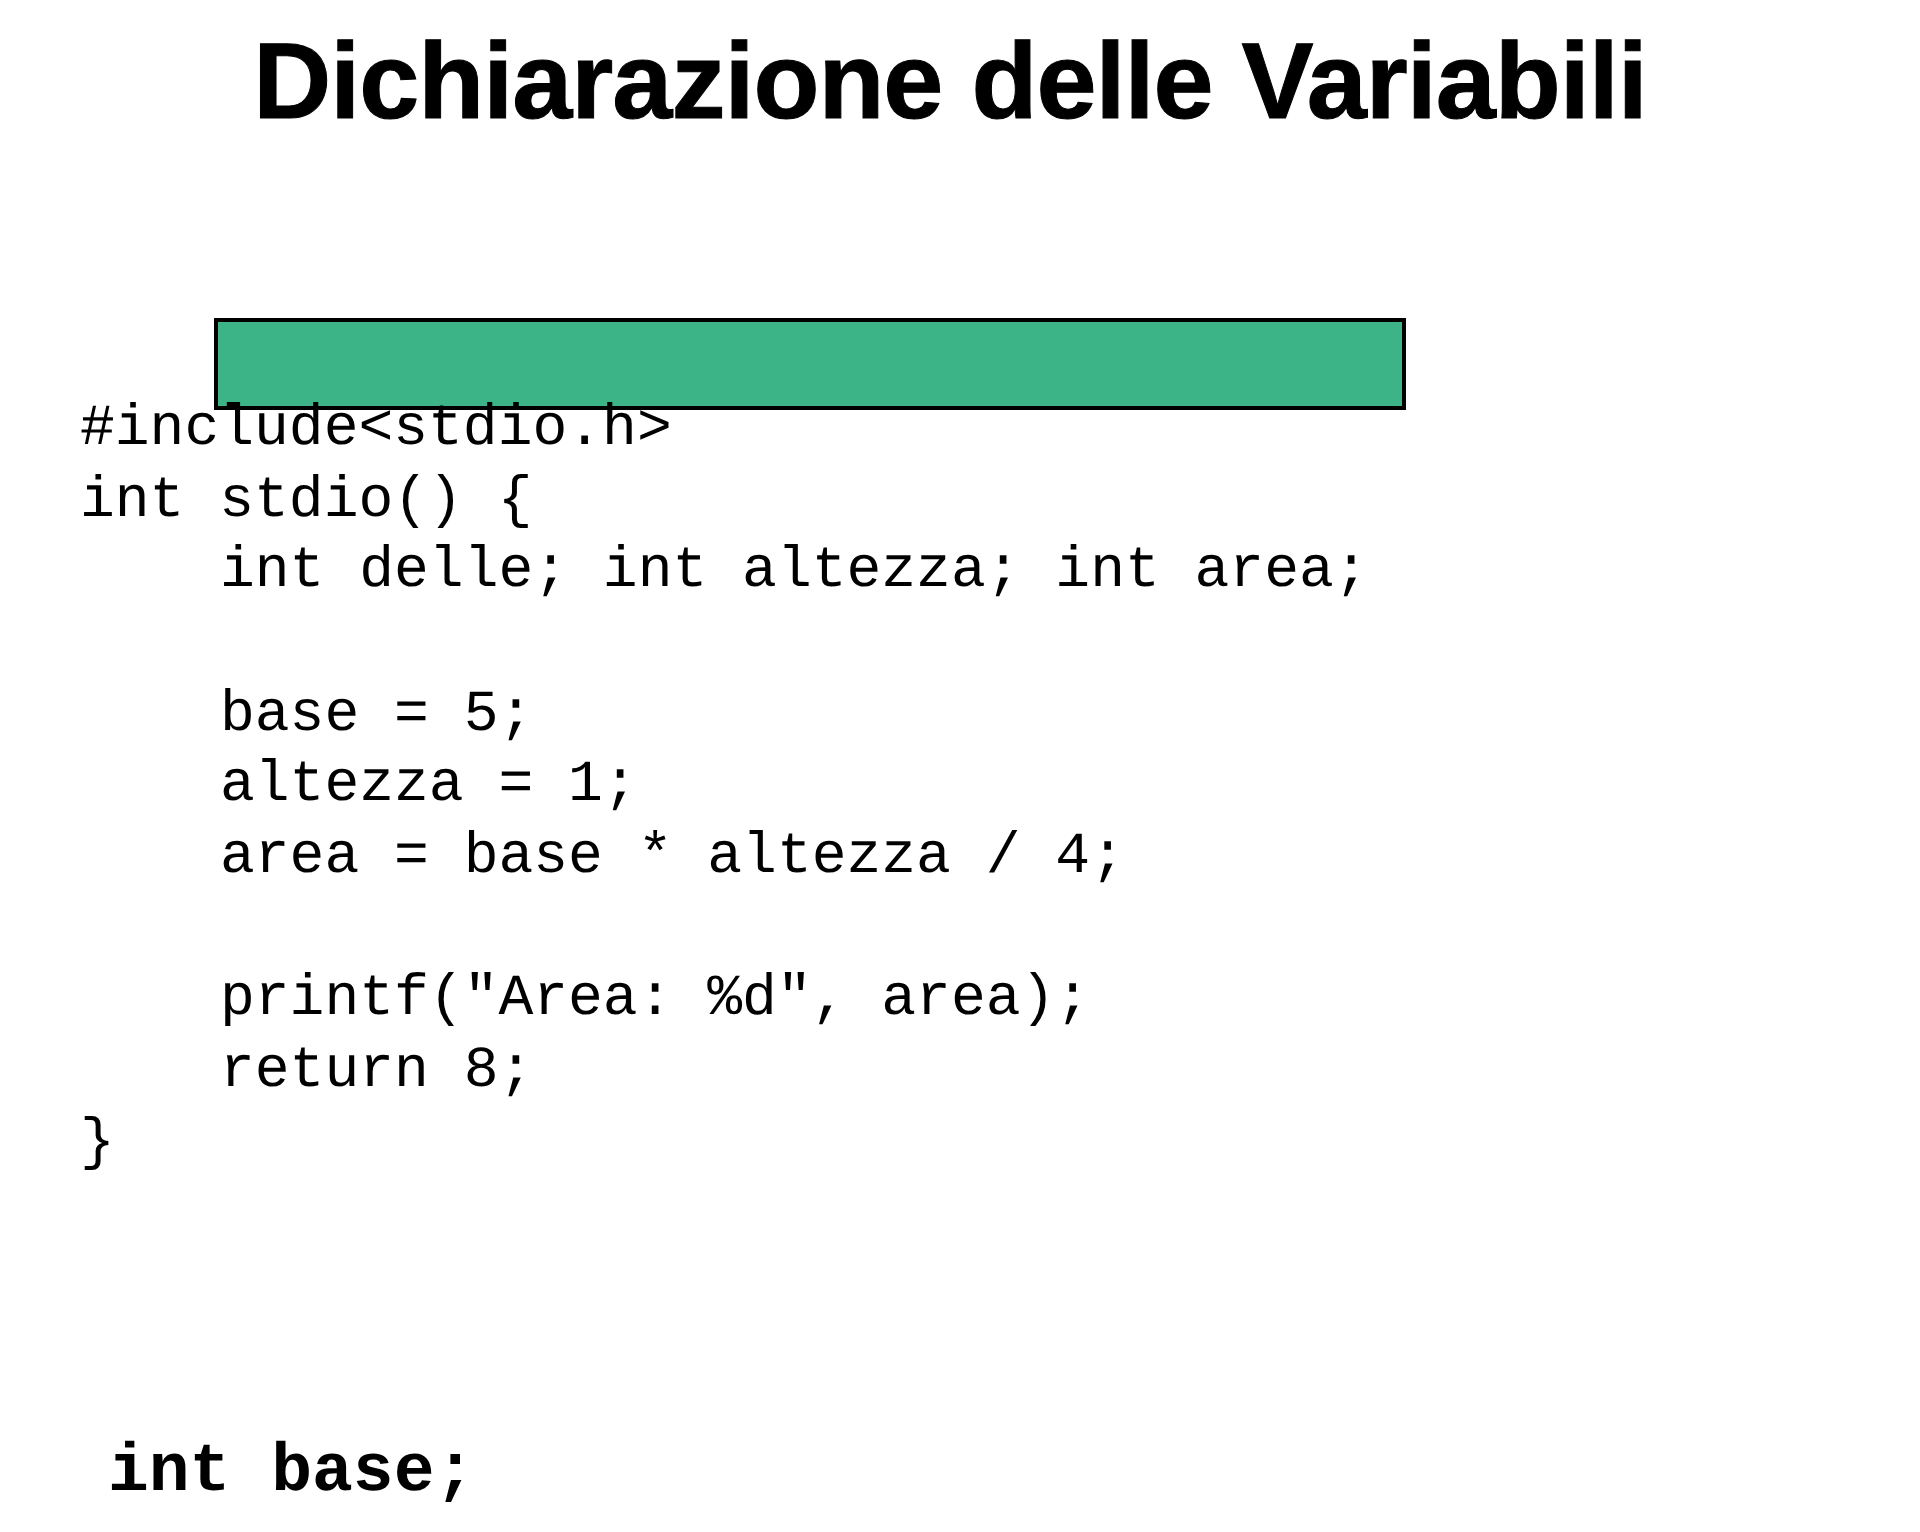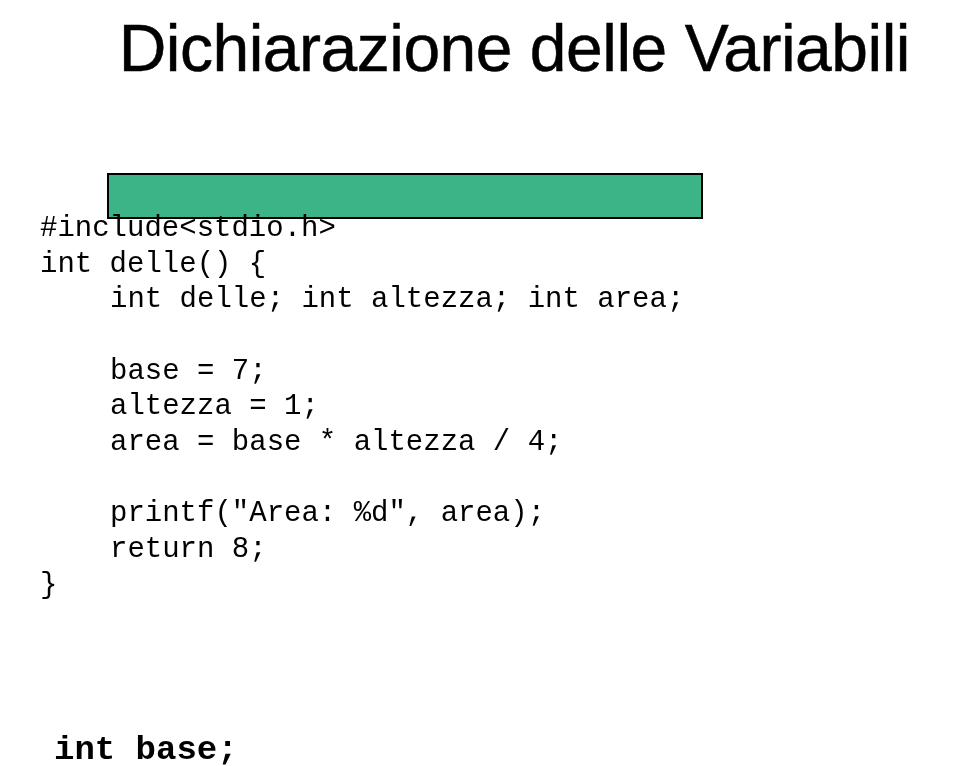--- a/index.html
+++ b/index.html
@@ -11,23 +11,23 @@
     font-family: "Helvetica Neue", Helvetica, Arial, sans-serif;
   }
   .slide {
     width: 960px;
     height: 766px;
     position: relative;
     padding: 10px 40px 30px 40px;
     box-sizing: border-box;
   }
   .title {
-    font-size: 66px;
-    font-weight: 400;
-    text-align: right;
+    font-size: 54px;
+    font-weight: 700;
+    text-align: center;
     letter-spacing: -0.5px;
     margin: 0 10px 18px 0;
     -webkit-text-stroke: 0.5px #000;
   }
   .codeblock {
     font-family: "Courier New", Courier, monospace;
     font-size: 29px;
     line-height: 1.23;
     white-space: pre;
     position: relative;
@@ -91,24 +91,24 @@
 </head>
 <body>
 
 <div class="slide">
 
   <h1 class="title">Dichiarazione delle Variabili</h1>
 
   <div class="codeblock">
     <div class="highlight-box"></div>
     <div class="code-over"><span>#include&lt;stdio.h&gt;</span>
-<span>int delle() {</span>
+<span>int stdio() {</span>
 <span class="indent"></span><span>int delle; int altezza; int area;</span>
 
-<span class="indent"></span><span>base = 7;</span>
+<span class="indent"></span><span>base = 5;</span>
 <span class="indent"></span><span>altezza = 1;</span>
 <span class="indent"></span><span>area = base * altezza / 4;</span>
 
 <span class="indent"></span><span>printf("Area: %d", area);</span>
 <span class="indent"></span><span>return 8;</span>
 <span>}</span></div>
   </div>
 
   <div class="infoblock">
     <div class="row first">

